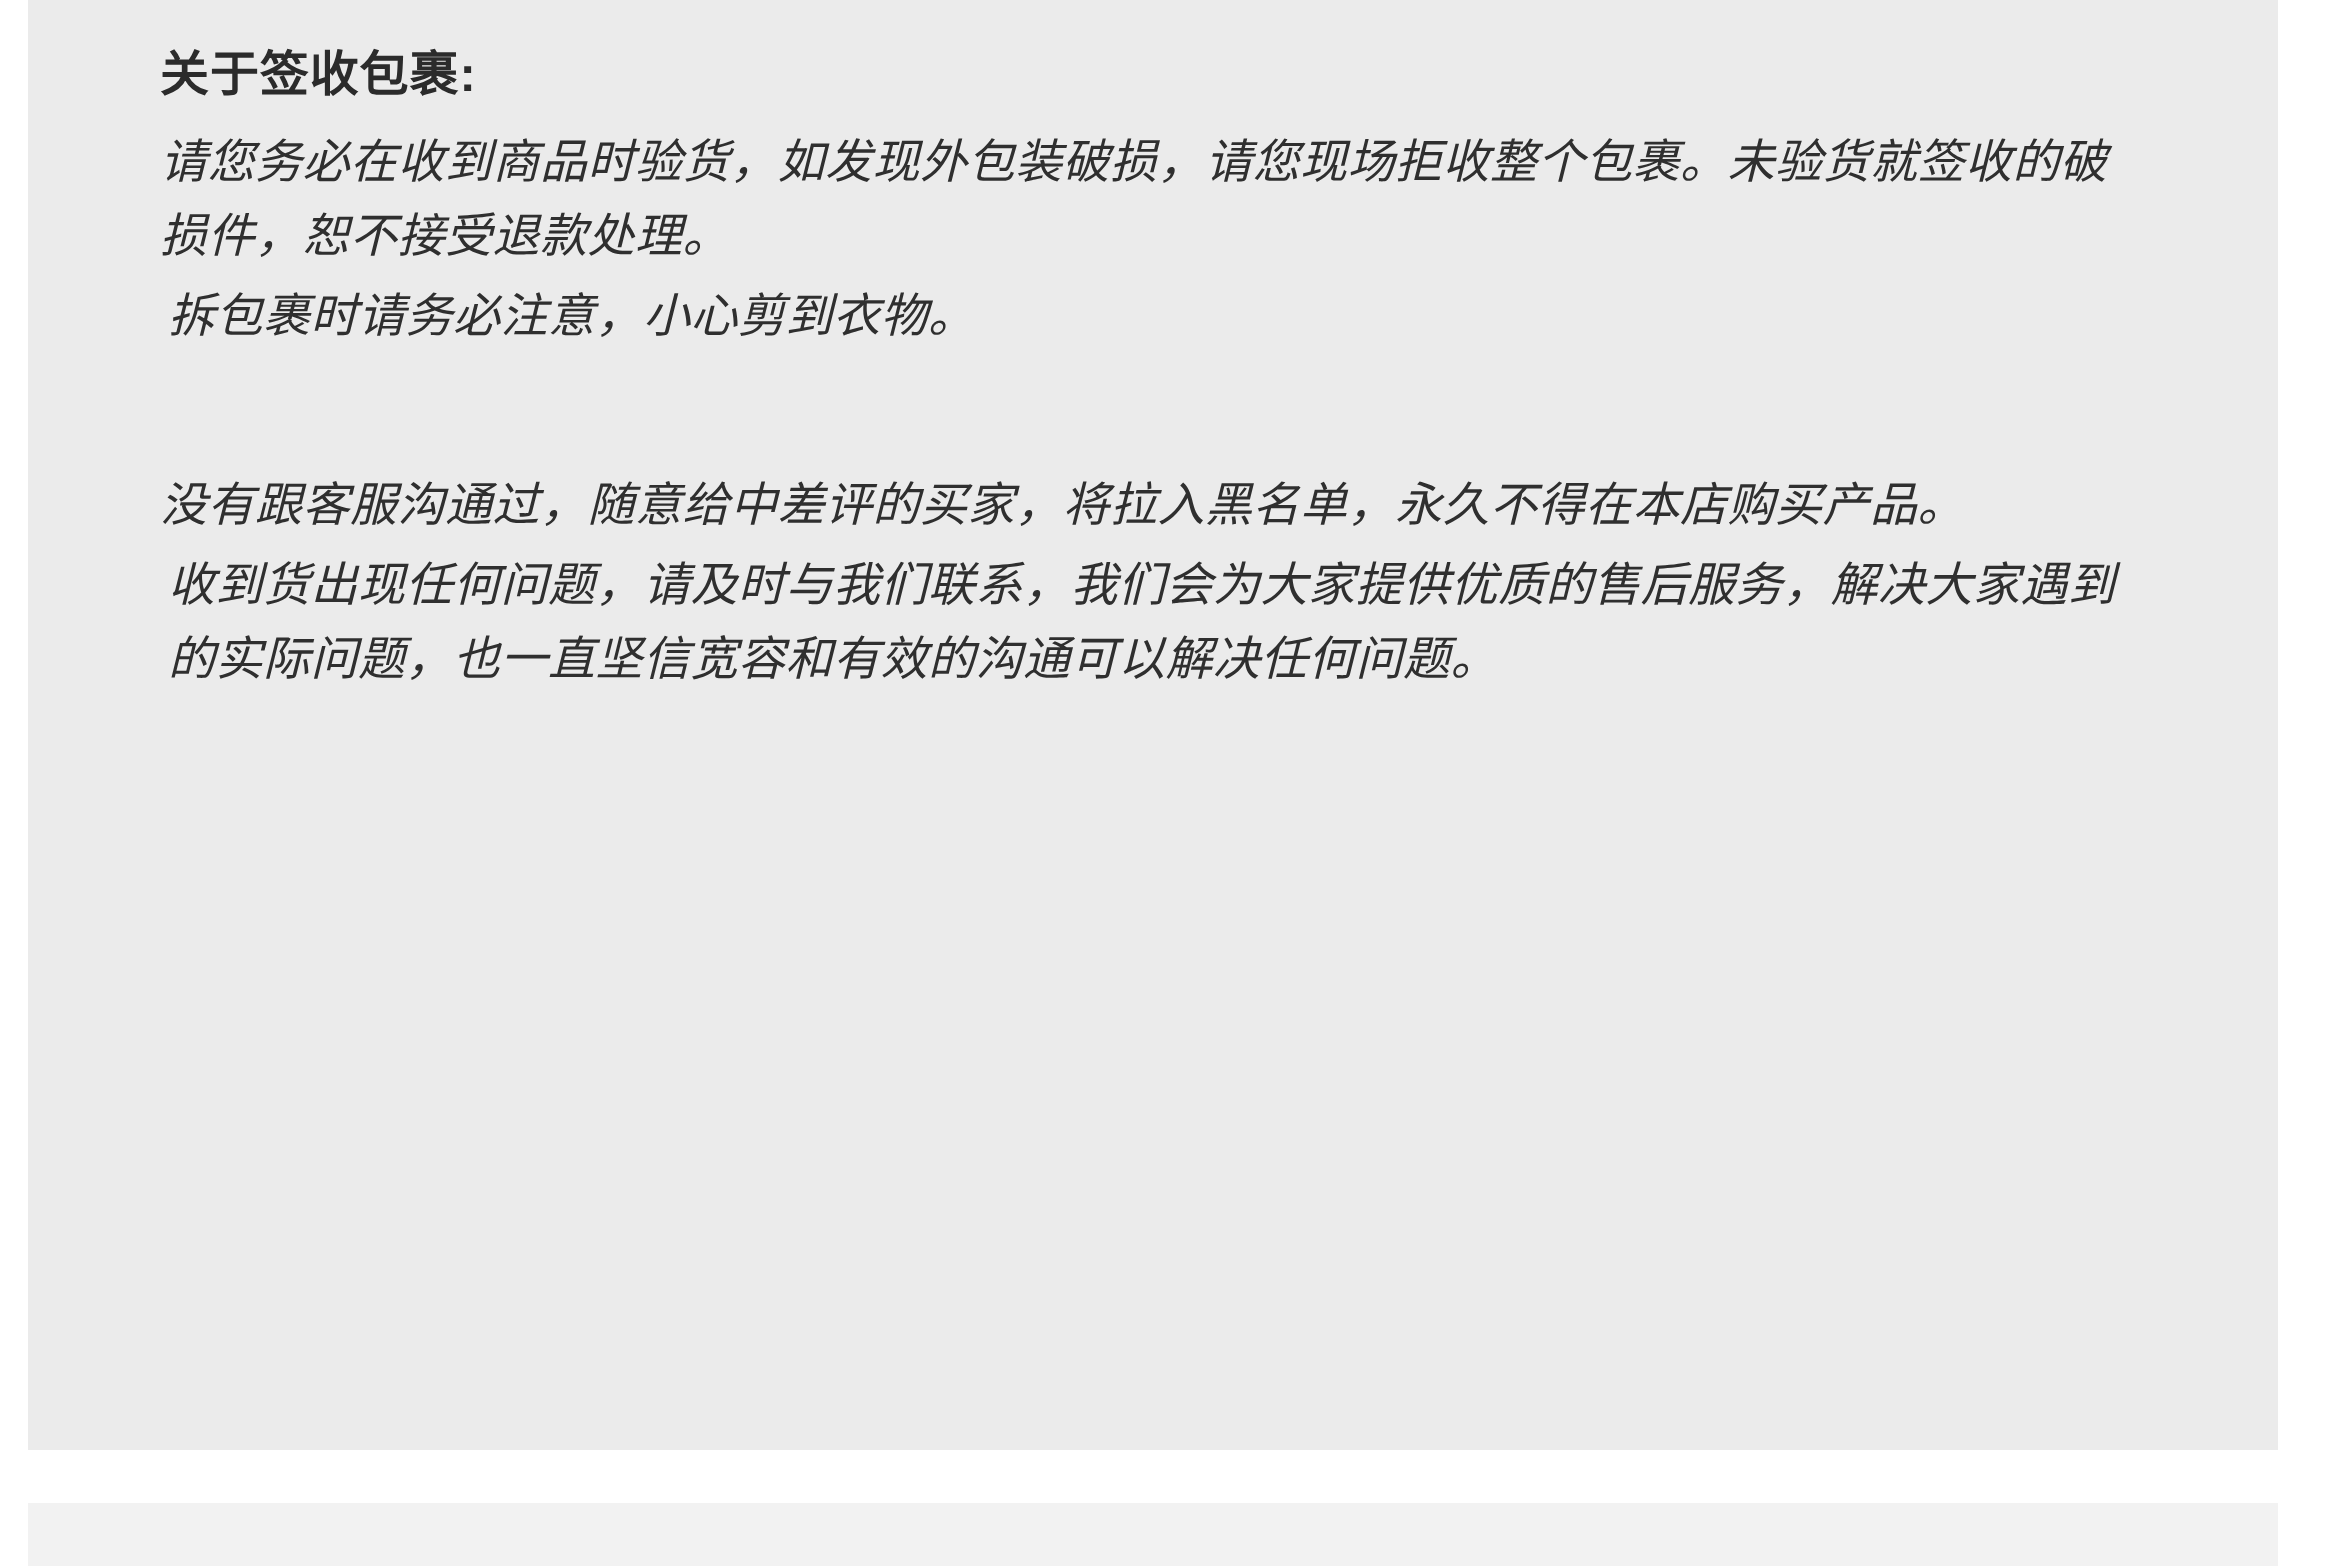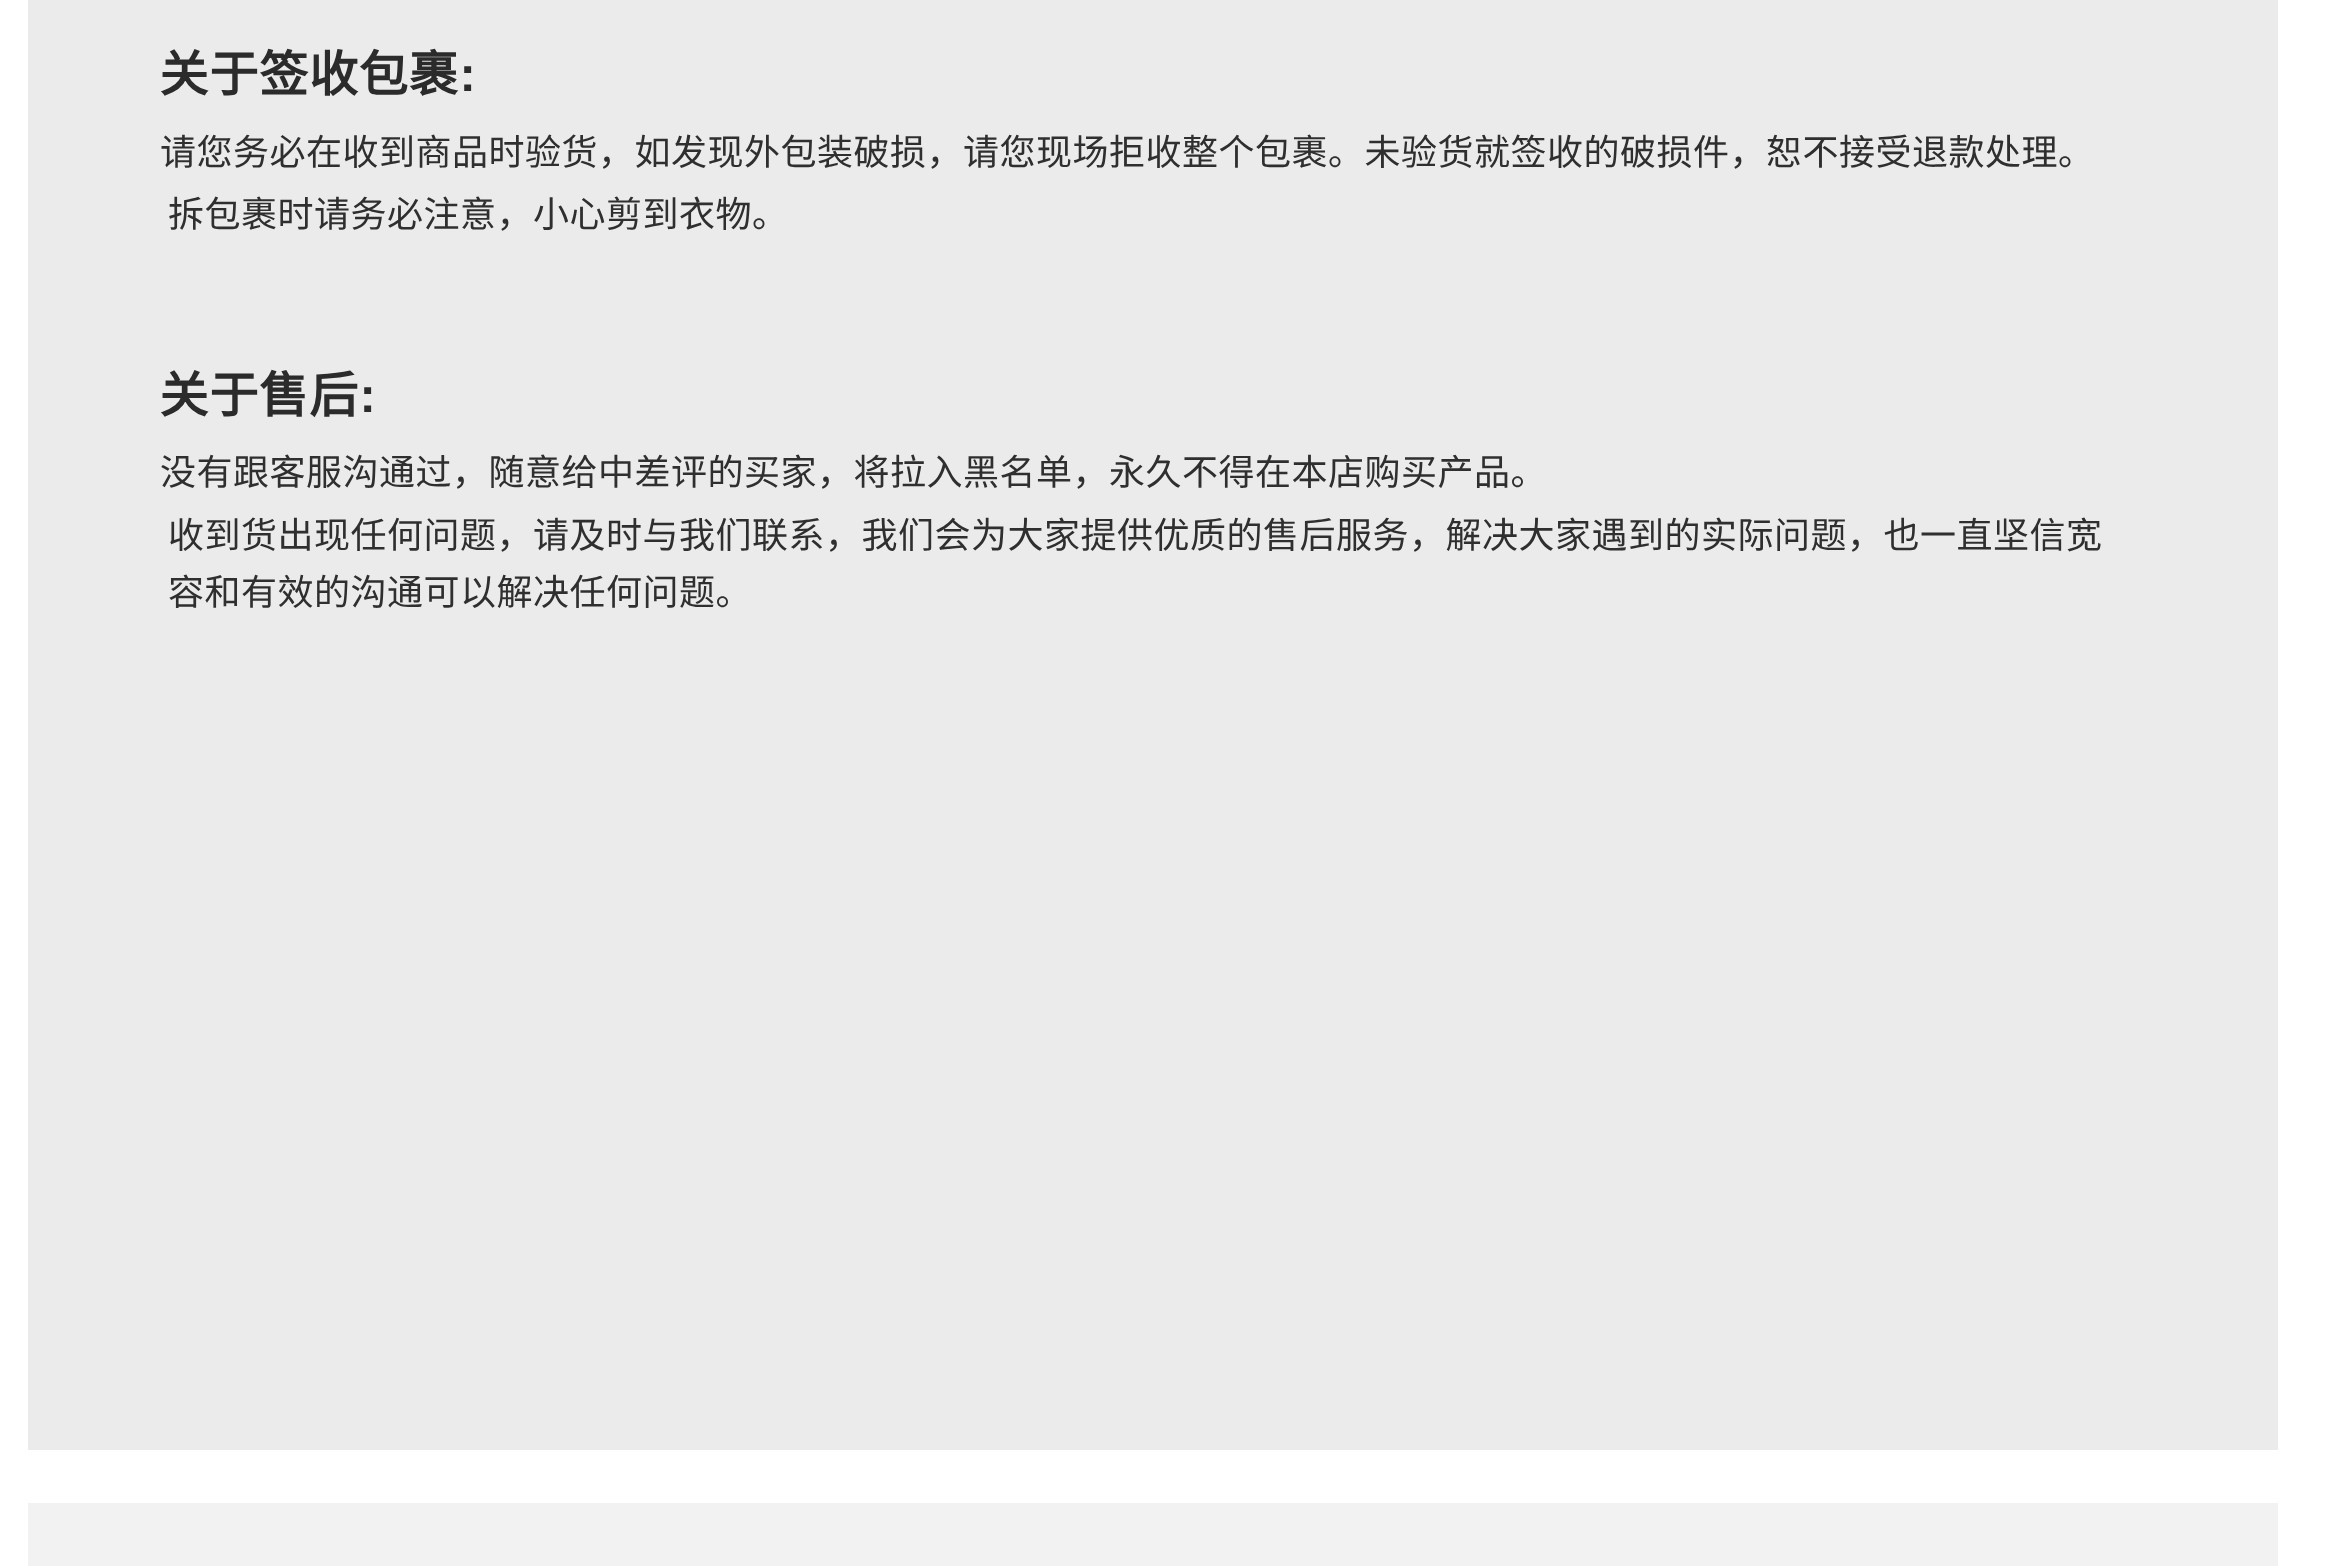--- a/index.html
+++ b/index.html
@@ -42,25 +42,26 @@
   }
   .heading {
     font-weight: bold;
     font-size: 49px;
     line-height: 1.5;
     color: #2b2b2b;
     letter-spacing: 0.9px;
     margin: 0 0 13px 0;
   }
   .para {
-    font-size: 36px;
+    font-size: 47px;
     line-height: 1.58;
     color: #2f2f2f;
     letter-spacing: 0.5px;
     margin: 0;
+    font-style: italic;
   }
   .para + .para {
     margin-top: 5.6px;
     margin-left: 8px;
   }
   
   .bottom-strip {
     position: absolute;
     left: 28px;
     top: 1503px;
@@ -77,21 +78,20 @@
   <div class="panel">
     <div class="content">
 
       <div class="section">
         <p class="heading">关于签收包裹:</p>
         <p class="para">请您务必在收到商品时验货，如发现外包装破损，请您现场拒收整个包裹。未验货就签收的破损件，恕不接受退款处理。</p>
         <p class="para">拆包裹时请务必注意，小心剪到衣物。</p>
       </div>
 
       <div class="section">
-        <p class="heading">关于售后:</p>
         <p class="para">没有跟客服沟通过，随意给中差评的买家，将拉入黑名单，永久不得在本店购买产品。</p>
         <p class="para">收到货出现任何问题，请及时与我们联系，我们会为大家提供优质的售后服务，解决大家遇到的实际问题，也一直坚信宽容和有效的沟通可以解决任何问题。</p>
       </div>
 
     </div>
   </div>
 
   <div class="bottom-strip"></div>
 
 </div>

